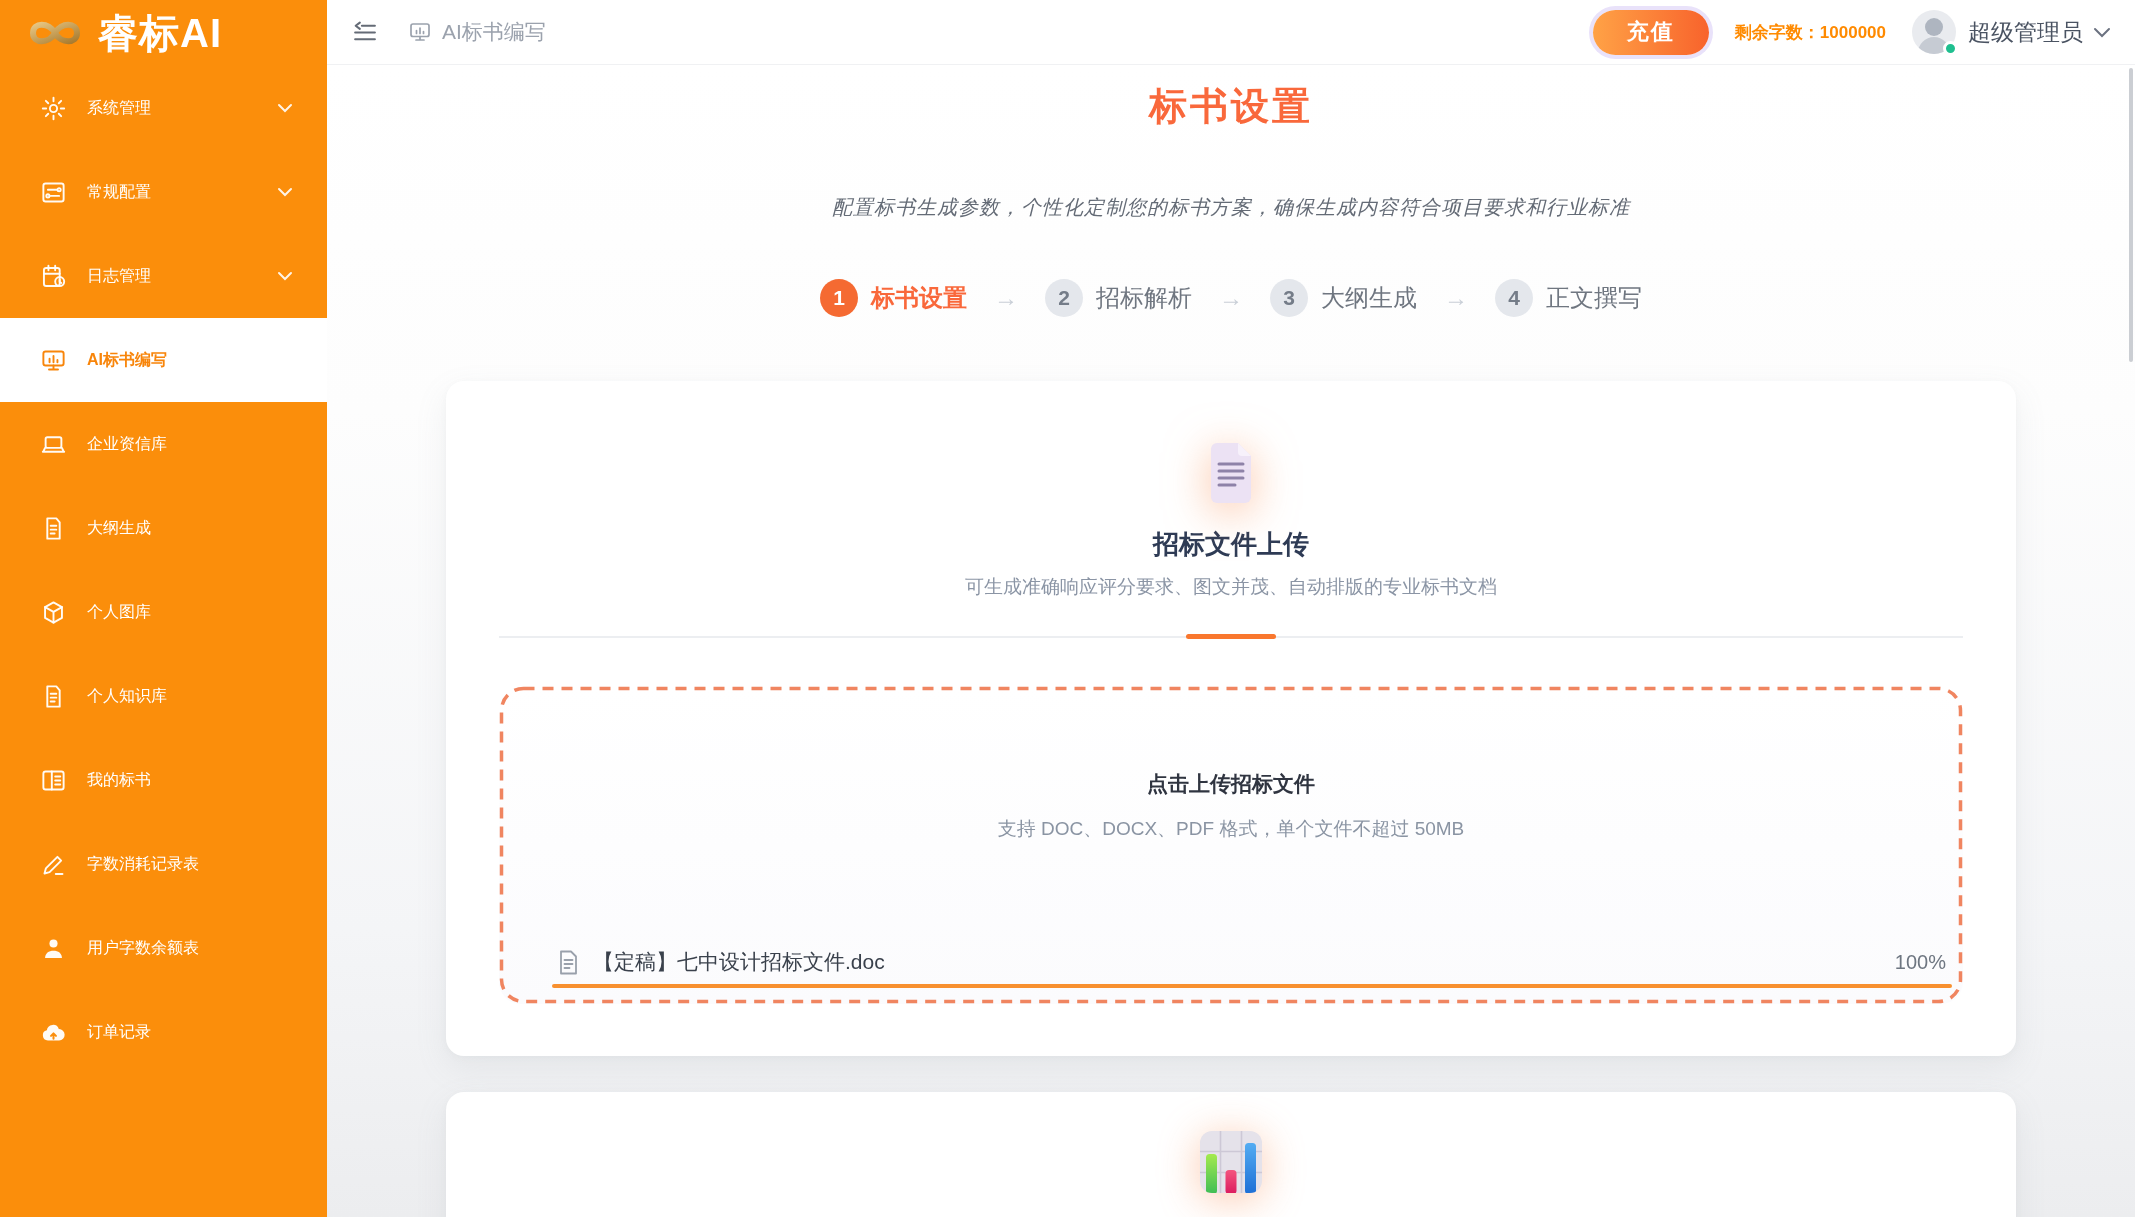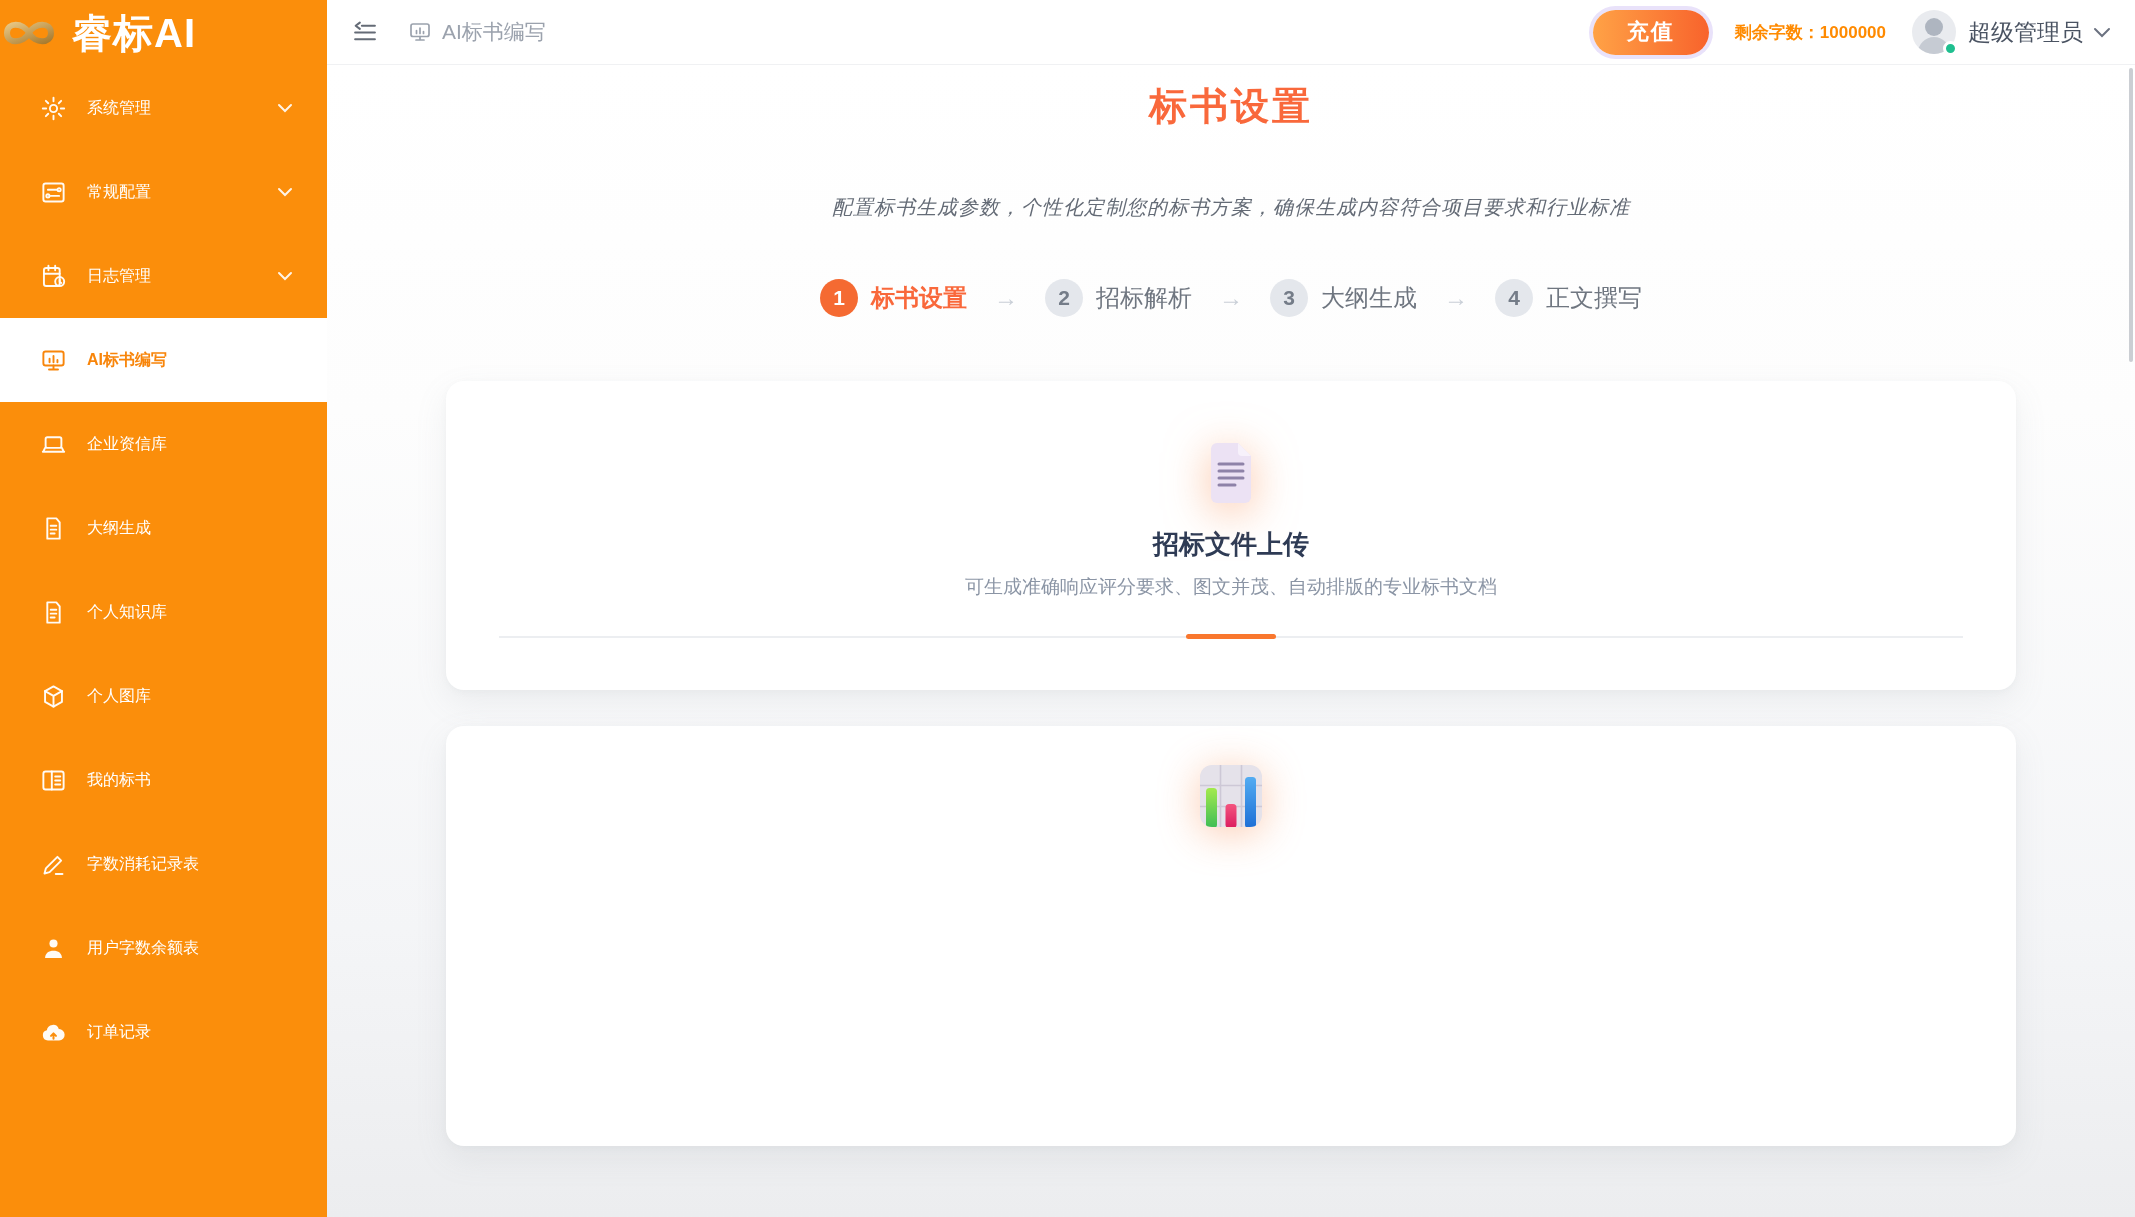--- a/index.html
+++ b/index.html
@@ -3,21 +3,21 @@
 <meta charset="utf-8">
 <style>
   * { margin:0; padding:0; box-sizing:border-box; }
   html,body { width:2135px; height:1217px; overflow:hidden; }
   body {
     font-family:"Liberation Sans","DejaVu Sans",sans-serif;
     display:flex; background:#ffffff; color:#333;
   }
   
   .sidebar { width:327px; height:100%; background:#FB8E0B; flex:0 0 327px; }
-  .logo-row { height:66px; display:flex; align-items:center; }
+  .logo-row { height:66px; display:flex; align-items:center; padding-left:26px; }
   .logo-name { color:#fff; font-size:40px; font-weight:bold; margin-left:14px; letter-spacing:1px; }
   .side-nav { display:flex; flex-direction:column; }
   .side-item { height:84px; display:flex; align-items:center; padding-left:40px; cursor:pointer; }
   .side-item .s-icon { width:27px; height:27px; flex:0 0 27px; stroke:rgba(255,255,255,.96); fill:none;
     stroke-width:1.7; stroke-linecap:round; stroke-linejoin:round; }
   .side-item .s-icon.filled { fill:rgba(255,255,255,.96); stroke:none; }
   .side-item .s-label { color:#fff; font-size:16px; margin-left:20px; }
   .side-item .s-chevron { margin-left:auto; margin-right:34px; width:16px; height:10px;
     stroke:rgba(255,255,255,.9); fill:none; stroke-width:2; stroke-linecap:round; }
   .side-item.active { background:#ffffff; }
@@ -162,32 +162,32 @@
     <div class="side-item">
       <svg class="s-icon" viewBox="0 0 24 24">
         <path d="M6.5 3h8l3 3.5V21h-11Z"></path>
           <path d="M9.5 9.5h5M9.5 13h5M9.5 16.5h3.5"></path>
       </svg>
       <span class="s-label">大纲生成</span>
     </div>
 
     <div class="side-item">
       <svg class="s-icon" viewBox="0 0 24 24">
+        <path d="M12 3l7.5 4.2v9.6L12 21l-7.5-4.2V7.2Z"></path>
+          <path d="M12 11.5L4.5 7.2M12 11.5l7.5-4.3M12 11.5V21"></path>
+      </svg>
+      <span class="s-label">个人图库</span>
+    </div>
+
+    <div class="side-item">
+      <svg class="s-icon" viewBox="0 0 24 24">
         <path d="M6.5 3h8l3 3.5V21h-11Z"></path>
           <path d="M9.5 9.5h5M9.5 13h5M9.5 16.5h3.5"></path>
       </svg>
       <span class="s-label">个人知识库</span>
-    </div>
-
-    <div class="side-item">
-      <svg class="s-icon" viewBox="0 0 24 24">
-        <path d="M12 3l7.5 4.2v9.6L12 21l-7.5-4.2V7.2Z"></path>
-          <path d="M12 11.5L4.5 7.2M12 11.5l7.5-4.3M12 11.5V21"></path>
-      </svg>
-      <span class="s-label">个人图库</span>
     </div>
 
     <div class="side-item">
       <svg class="s-icon" viewBox="0 0 24 24">
         <rect x="3" y="4" width="18" height="16" rx="2"></rect>
           <path d="M10.5 4v16M13.5 8.5h4.5M13.5 12h4.5M13.5 15.5h4.5"></path>
       </svg>
       <span class="s-label">我的标书</span>
     </div>
 
@@ -288,20 +288,39 @@
             <path d="M14 23h24M14 30h24M14 37h24M14 44h16"></path>
           </g>
         </svg>
       </div>
       <h2 class="card-title">招标文件上传</h2>
       <p class="card-subtitle">可生成准确响应评分要求、图文并茂、自动排版的专业标书文档</p>
       <div class="divider">
         <div class="divider-accent"></div>
       </div>
 
+      <div class="dropzone">
+        <svg class="dz-border" viewBox="0 0 1464 318" preserveAspectRatio="none">
+          <rect x="2.5" y="2.5" width="1459" height="313" rx="22" fill="none" stroke="#F08560" stroke-width="3.5" stroke-dasharray="11 8"></rect>
+        </svg>
+        <div class="dz-title">点击上传招标文件</div>
+        <div class="dz-hint">支持 DOC、DOCX、PDF 格式，单个文件不超过 50MB</div>
+
+        <div class="file-block">
+          <div class="file-row">
+            <svg class="file-icon" viewBox="0 0 21 25">
+              <path d="M3 1.5h10l5 5v17H3Z"></path>
+                <path d="M6.5 10h8M6.5 14h8M6.5 18h5"></path>
+            </svg>
+            <span class="file-name">【定稿】七中设计招标文件.doc</span>
+            <span class="file-pct">100%</span>
+          </div>
+          <div class="progress-line"></div>
+        </div>
+      </div>
     </section>
 
     <section class="card second-card">
       <div class="chart-icon-wrap">
         <svg width="64" height="64" viewBox="0 0 64 64">
           <defs>
             <clipPath id="rc">
                 <rect x="1" y="1" width="62" height="62" rx="12"></rect>
               </clipPath>
             <linearGradient id="gbar" x1="0" y1="0" x2="0" y2="1">

